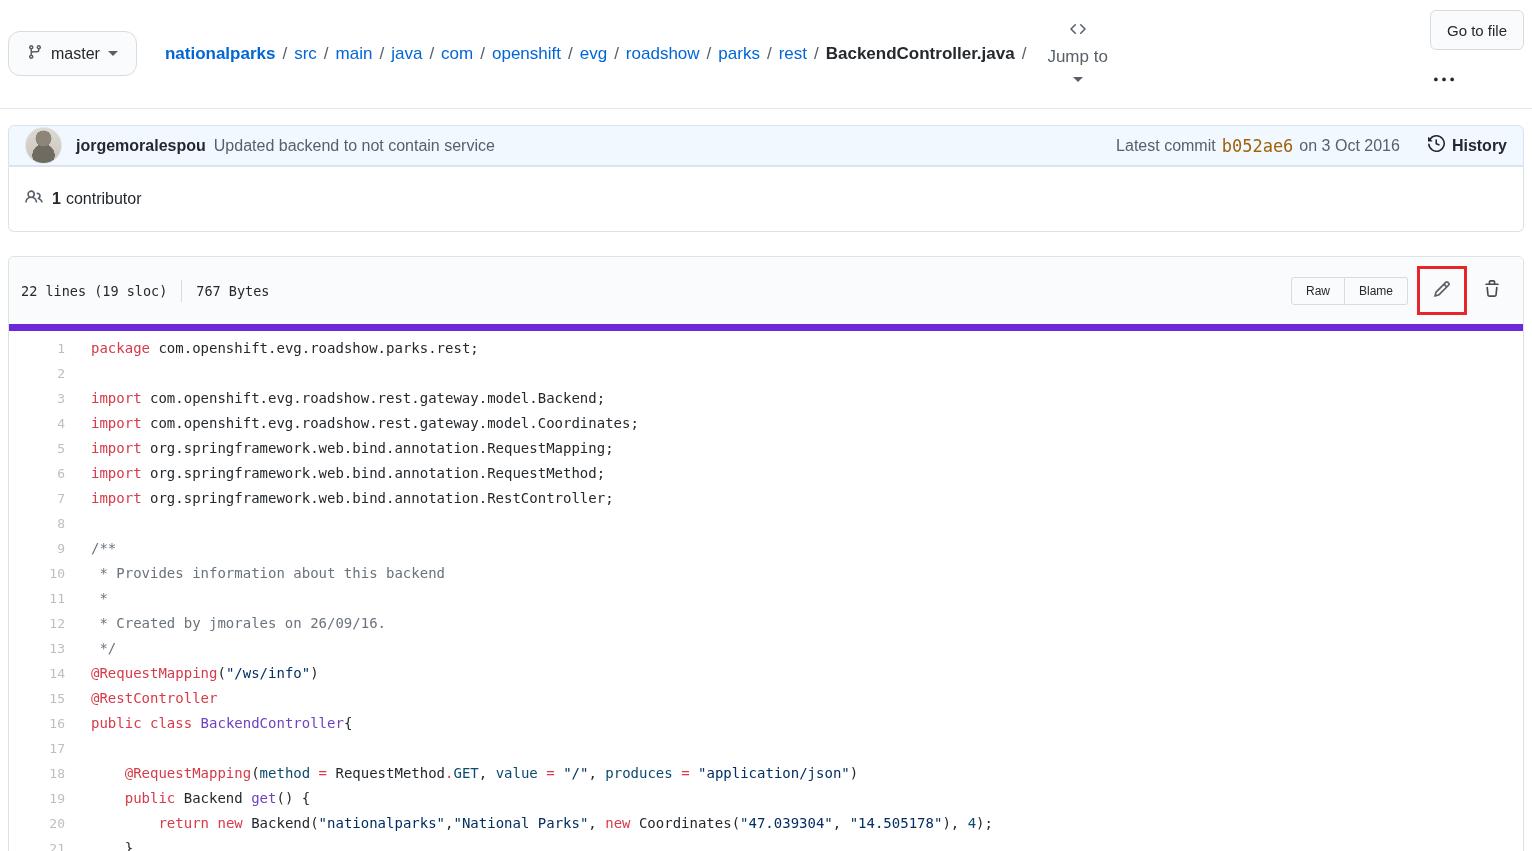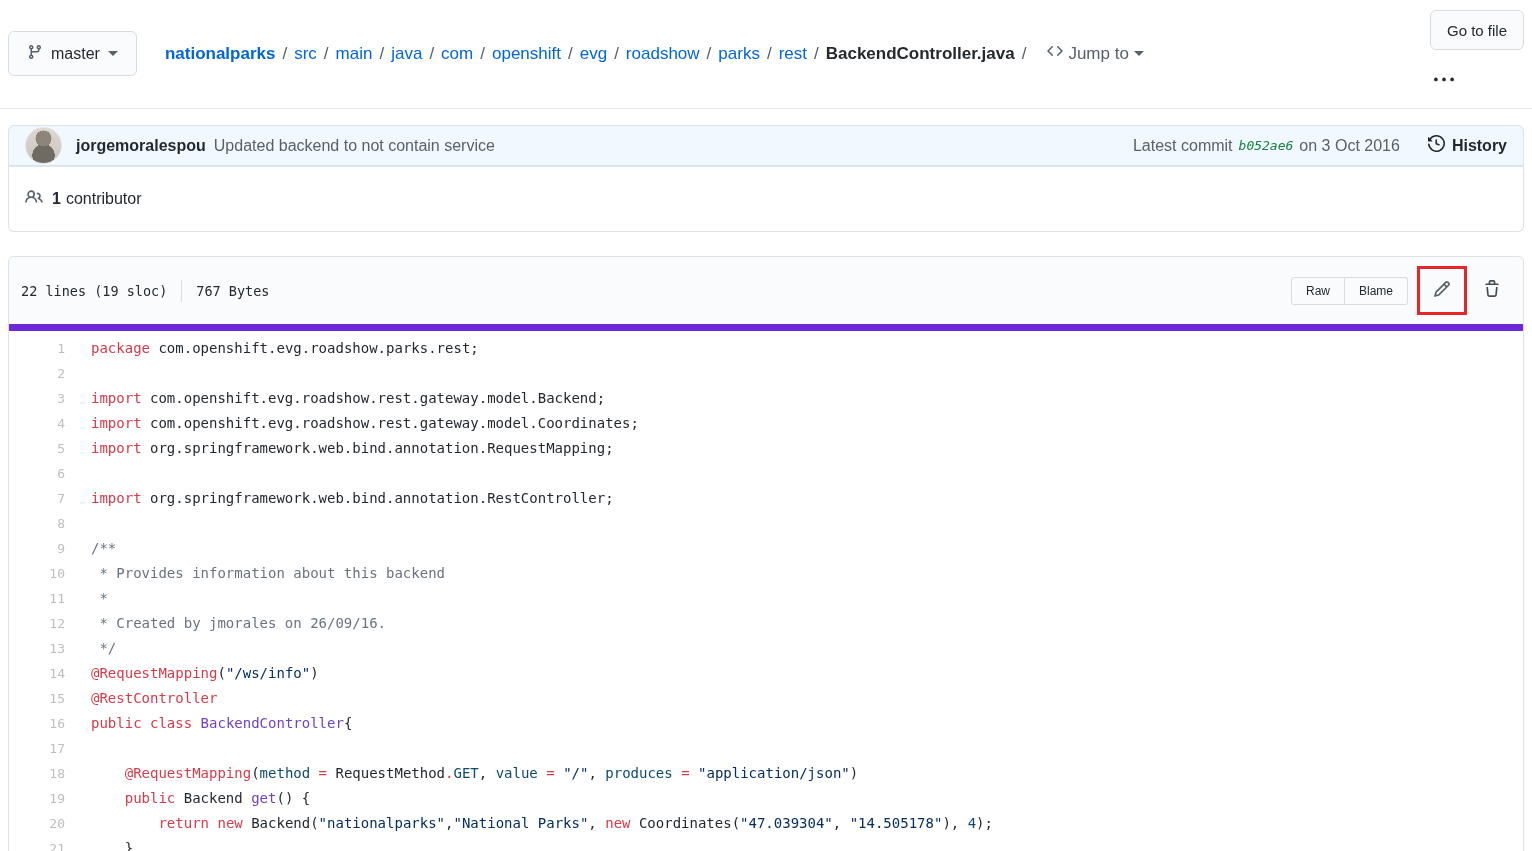--- a/index.html
+++ b/index.html
@@ -3,54 +3,54 @@
 <meta charset="utf-8">
 <style>
   * { margin:0; padding:0; box-sizing:border-box; }
   html,body { width:1532px; height:851px; background:#fff; overflow:hidden;
     font-family:"Liberation Sans","DejaVu Sans",sans-serif; color:#24292e; }
 
   
   .file-nav { display:flex; align-items:center; padding:10px 8px 11px 8px;
     border-bottom:1px solid #e5e8eb; }
   .branch-btn { display:inline-flex; align-items:center; gap:8px; height:45px;
-    padding:0 18px; background:#fafbfc; border:1px solid #d9dcdf; border-radius:6px;
+    padding:0 18px; background:#fafbfc; border:1px solid #d9dcdf; border-radius:12px;
     font-size:16px; color:#24292e; cursor:pointer; }
   .branch-btn svg { color:#586069; }
   .caret { display:inline-block; width:0; height:0; border:5px solid transparent;
     border-top-color:#586069; margin-top:5px; }
   .breadcrumb { margin-left:28px; font-size:17px; display:flex; align-items:center;
     flex-wrap:nowrap; white-space:nowrap; }
   .breadcrumb a { color:#0366d6; text-decoration:none; cursor:pointer; }
   .breadcrumb .root { font-weight:700; }
   .breadcrumb .sep { color:#586069; padding:0 7px; }
   .breadcrumb .current { font-weight:700; color:#24292e; }
   .jumpto { display:inline-flex; align-items:center; gap:5px; margin-left:14px;
-    color:#586069; font-size:17px; cursor:pointer; }
+    color:#586069; font-size:17px; cursor:pointer;flex-direction:column; }
   .jumpto svg { color:#586069; }
   .nav-right { margin-left:auto; display:flex; align-items:flex-start; gap:16px;flex-direction:column; }
   .goto-btn { height:40px; padding:0 16px; background:#fafbfc; border:1px solid #d9dcdf;
     border-radius:6px; font-size:15px; color:#24292e; cursor:pointer;
     font-family:inherit; }
   .kebab-btn { background:none; border:none; cursor:pointer; color:#24292e; padding:4px; }
 
   
   .commit-box { margin:16px 8px 0 8px; border-radius:6px; }
   .commit-tease { display:flex; align-items:center; background:#f1f8ff;
     border:1px solid #d5e3f2; border-radius:6px 6px 0 0; padding:1px 16px; }
   .avatar { width:37px; height:37px; border-radius:50%; flex:none;
     background:
       radial-gradient(circle at 50% 30%, #8d8579 0 26%, rgba(0,0,0,0) 27%),
       radial-gradient(circle at 50% 78%, #6f6a62 0 34%, rgba(0,0,0,0) 35%),
       linear-gradient(180deg,#ddd8d1,#c9c4bc); border:1px solid #e3e6e8; }
   .commit-author { font-weight:700; font-size:16px; margin-left:14px; color:#24292e; cursor:pointer; }
   .commit-msg { font-size:16px; color:#586069; margin-left:8px; cursor:pointer; }
   .commit-meta { margin-left:auto; display:flex; align-items:center; font-size:16px; color:#586069;justify-content:space-between; }
-  .sha { font-family:"DejaVu Sans Mono","Liberation Mono",monospace; font-size:13px;
-    color:#15803d; padding:0 6px; cursor:pointer;font-style:italic; }
+  .sha { font-family:"DejaVu Sans Mono","Liberation Mono",monospace; font-size:17px;
+    color:#a16207; padding:0 6px; cursor:pointer; }
   .history-link { display:inline-flex; align-items:center; gap:7px; margin-left:28px;
     color:#24292e; font-weight:700; font-size:16px; cursor:pointer; }
   .contrib-row { background:#fff; border:1px solid #dfe2e5; border-top:1px solid #e3e6e8;
     border-radius:0 0 6px 6px; padding:21px 16px; display:flex; align-items:center;
     font-size:16px; color:#24292e; }
   .contrib-row svg { color:#586069; margin-right:9px; }
   .contrib-count { font-weight:700; margin-right:5px; }
 
   
   .file-box { margin:24px 8px 0 8px; border:1px solid #dfe2e5; border-radius:6px; }
@@ -215,20 +215,21 @@
       <div class="code-row">
         <span class="ln">4</span>
         <span class="code-cell"><span class="tok-k">import</span><span class="tok-p"> com.openshift.evg.roadshow.rest.gateway.model.Coordinates;</span></span>
       </div>
       <div class="code-row">
         <span class="ln">5</span>
         <span class="code-cell"><span class="tok-k">import</span><span class="tok-p"> org.springframework.web.bind.annotation.RequestMapping;</span></span>
       </div>
       <div class="code-row">
         <span class="ln">6</span>
+        <span class="code-cell"><span class="tok-k">import</span><span class="tok-p"> org.springframework.web.bind.annotation.RequestMethod;</span></span>
       </div>
       <div class="code-row">
         <span class="ln">7</span>
         <span class="code-cell"><span class="tok-k">import</span><span class="tok-p"> org.springframework.web.bind.annotation.RestController;</span></span>
       </div>
       <div class="code-row">
         <span class="ln">8</span>
         <span class="code-cell"></span>
       </div>
       <div class="code-row">

